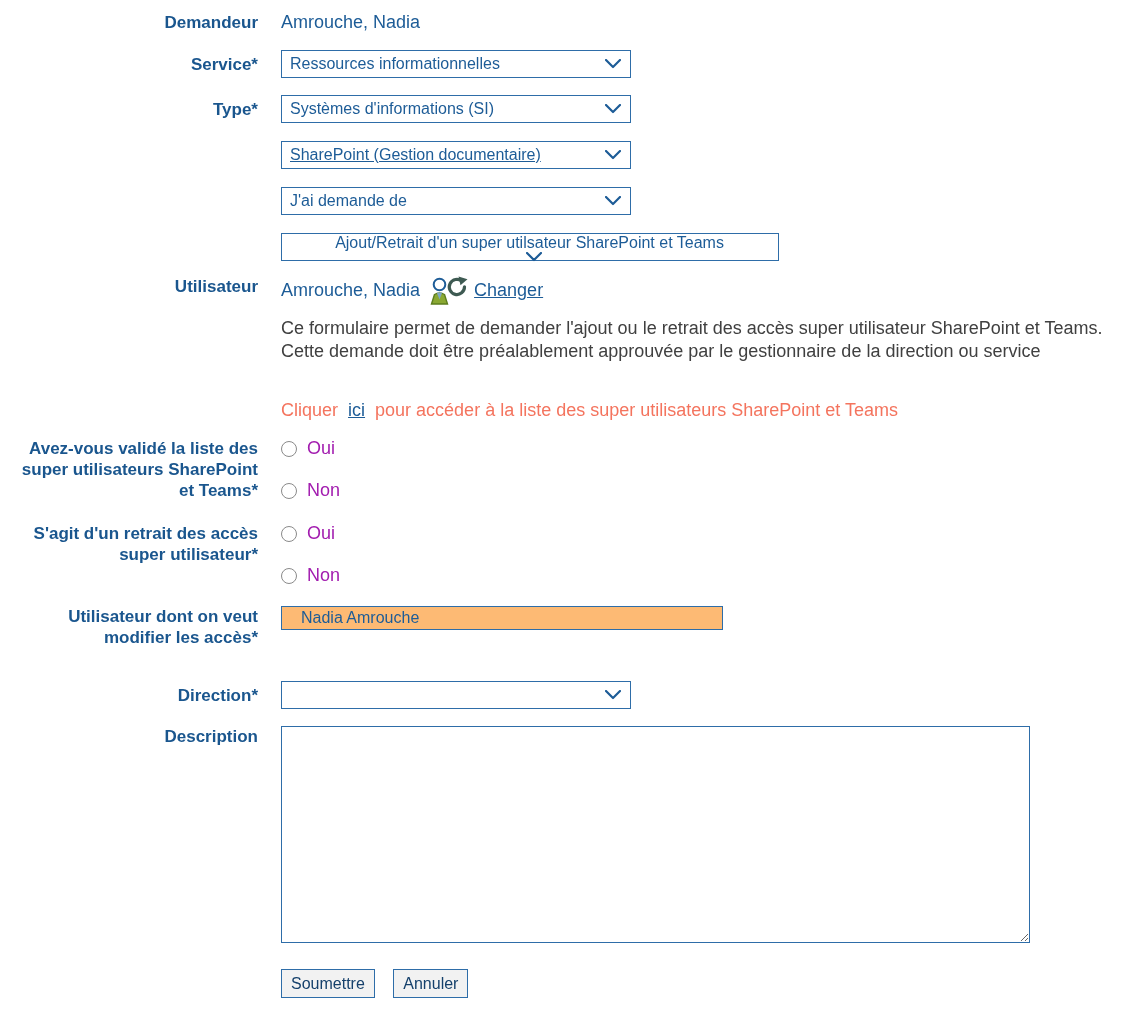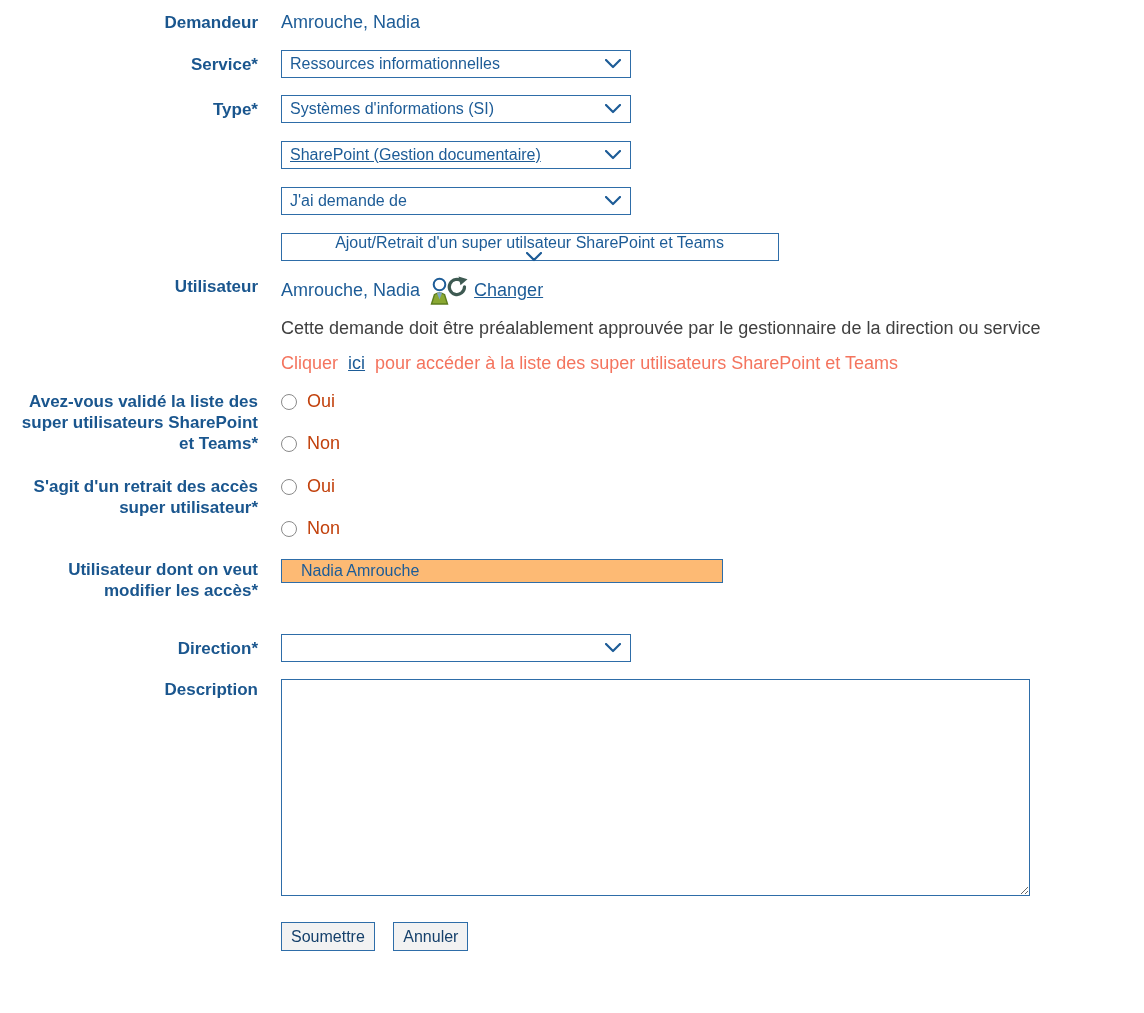--- a/index.html
+++ b/index.html
@@ -27,32 +27,32 @@
     box-sizing:border-box;width:442px;height:24px;border:1px solid #2e6da8;background:#fdba74;
     padding:1px 19px;font-size:16px;color:#1d5c97;font-family:"Liberation Sans",sans-serif;outline:none;
   }
   .desc-area{
     box-sizing:border-box;width:749px;height:217px;border:1px solid #2e6da8;background:#fff;
     resize:both;font-family:"Liberation Sans",sans-serif;font-size:16px;color:#333;outline:none;
   }
   .value-text{font-size:18px;color:#1d5c97;}
   .para{width:755px;font-size:18px;line-height:23px;color:#404040;}
   .para .pline{display:block;}
-  .notice{font-size:18px;color:#f4745e;}
+  .notice{font-size:18px;color:#f4745e;margin-top:24px;}
   .notice a{color:#1d5c97;text-decoration:underline;margin-right:5px;cursor:pointer;}
   .user-line{display:flex;align-items:center;font-size:18px;color:#1d5c97;}
   .user-line .uname{margin-right:8px;}
   .change-link{color:#1d5c97;text-decoration:underline;font-size:18px;cursor:pointer;margin-left:6px;}
   .radio-row{display:flex;align-items:center;margin-bottom:21px;}
   .radio-row:last-child{margin-bottom:0;text-align:right;}
   .radio-circle{
     box-sizing:border-box;width:16px;height:16px;border:1px solid #8a8a8a;border-radius:50%;
     background:#fff;margin-right:10px;flex:0 0 auto;cursor:pointer;
   }
-  .radio-label{font-size:18px;color:#c2410c;}
+  .radio-label{font-size:18px;color:#a21caf;}
   .btn{
     box-sizing:border-box;height:29px;padding:3px 9px;border:1px solid #2e6da8;background:#f2f2f2;
     color:#15406b;font-size:16px;font-family:"Liberation Sans",sans-serif;cursor:pointer;
   }
   .btn+.btn{margin-left:14px;}
   
   .r-requester{padding-top:12px;}
   .r-service{margin-top:17px;}
   .r-type{margin-top:17px;}
   .r-cat{margin-top:18px;text-decoration:underline;}
@@ -149,20 +149,21 @@
         <path d="M33.9 5.2 A 7.6 7.6 0 1 0 36.5 10.8" fill="none" stroke="#3e5a52" stroke-width="3.2" stroke-linecap="round"></path>
         <polygon points="30.5,0.5 39.5,3.2 32.5,9.2" fill="#3e5a52"></polygon>
       </svg>
       <span class="change-link">Changer</span>
     </div>
   </div>
 
   <div class="row r-intro">
     <div class="lbl"></div>
     <div class="ctl para">
+      <span class="pline">Ce formulaire permet de demander l'ajout ou le retrait des accès super utilisateur SharePoint et Teams.</span>
       <span class="pline">Cette demande doit être préalablement approuvée par le gestionnaire de la direction ou service</span>
     </div>
   </div>
 
   <div class="row r-notice">
     <div class="lbl"></div>
     <div class="ctl notice">
       <span>Cliquer</span>
       <a style="margin-left:5px;">ici</a>
       <span>pour accéder à la liste des super utilisateurs SharePoint et Teams</span>

